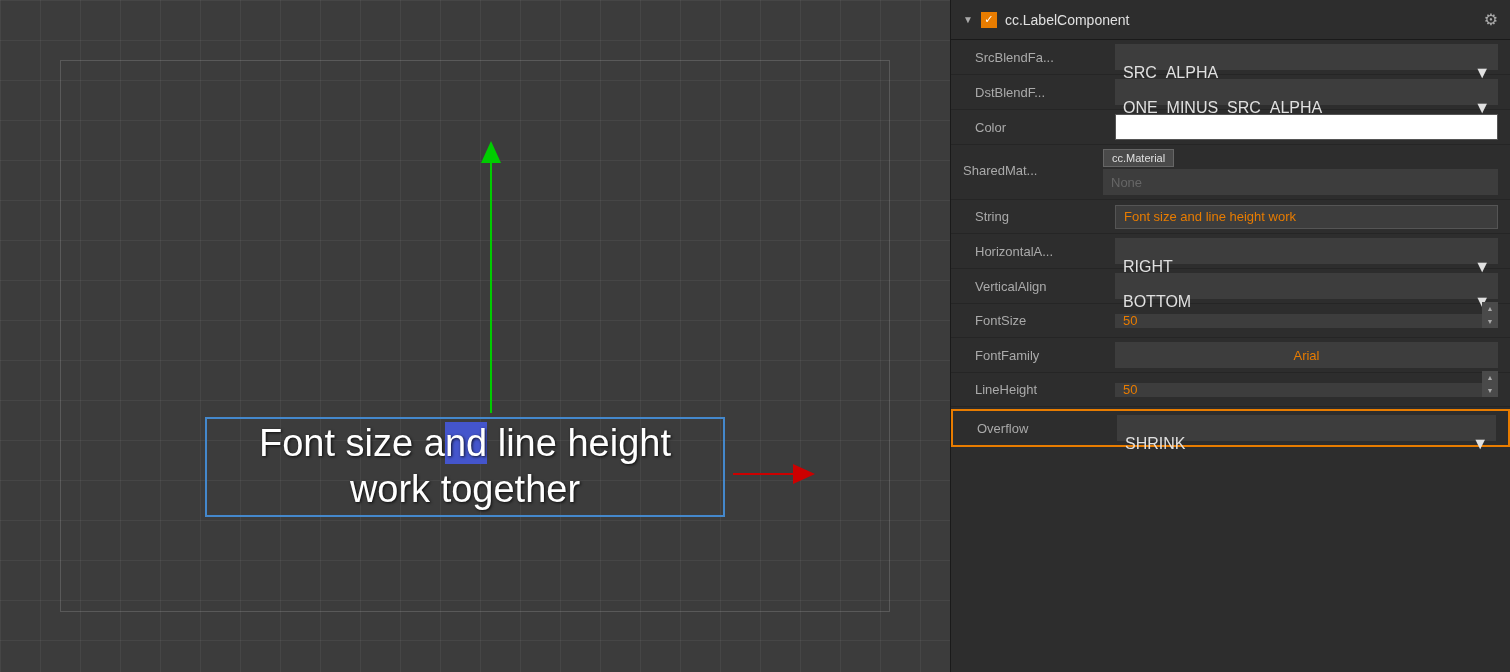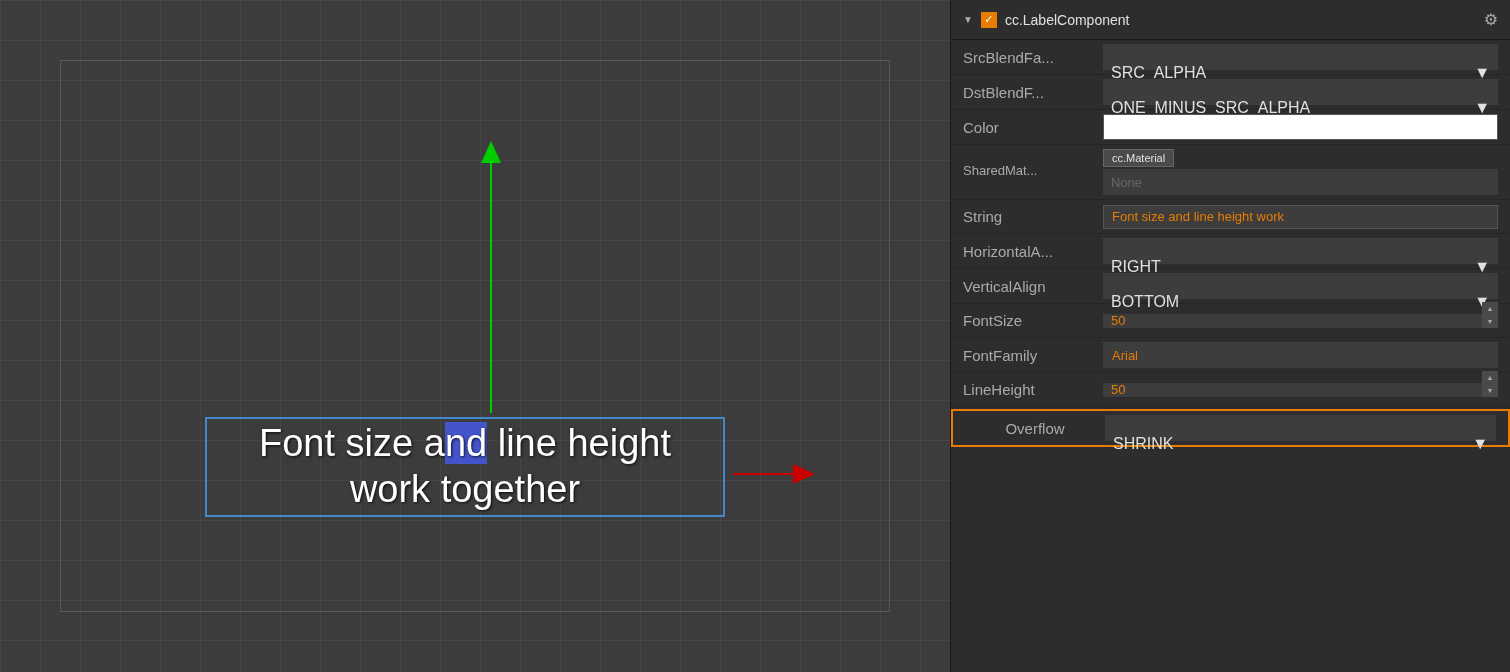--- a/index.html
+++ b/index.html
@@ -160,21 +160,22 @@
       align-items: center;
       padding: 4px 12px;
       min-height: 34px;
       border-bottom: 1px solid #252525;
     }
 
     .prop-label {
       color: #aaaaaa;
       width: 140px;
       flex-shrink: 0;
-      font-size: 15px;
+      font-size: 13px;
+      margin-left: 12px;
     }
 
     .prop-value {
       flex: 1;
       display: flex;
       align-items: center;
       gap: 4px;
     }
 
     .select-wrapper {
@@ -306,39 +307,39 @@
     }
 
     .text-input {
       flex: 1;
       background: #3d3d3d;
       height: 26px;
       display: flex;
       align-items: center;
       padding: 0 8px;
       border: 1px solid transparent;
+      justify-content: center;
     }
 
     .text-input span {
       color: #e87c00;
       font-size: 13px;
     }
 
     .overflow-row {
       display: flex;
       align-items: center;
       padding: 4px 12px;
       min-height: 34px;
       border: 2px solid #e87c00;
       margin: 2px 0;
     }
 
     .overflow-row .prop-label {
       color: #aaaaaa;
-      text-align: center;
     }
   </style>
 </head>
 <body>
 
 <div class="canvas-area">
   <div class="canvas-inner">
 
     <div class="arrow-y">
       <div class="arrow-y-head"></div>

